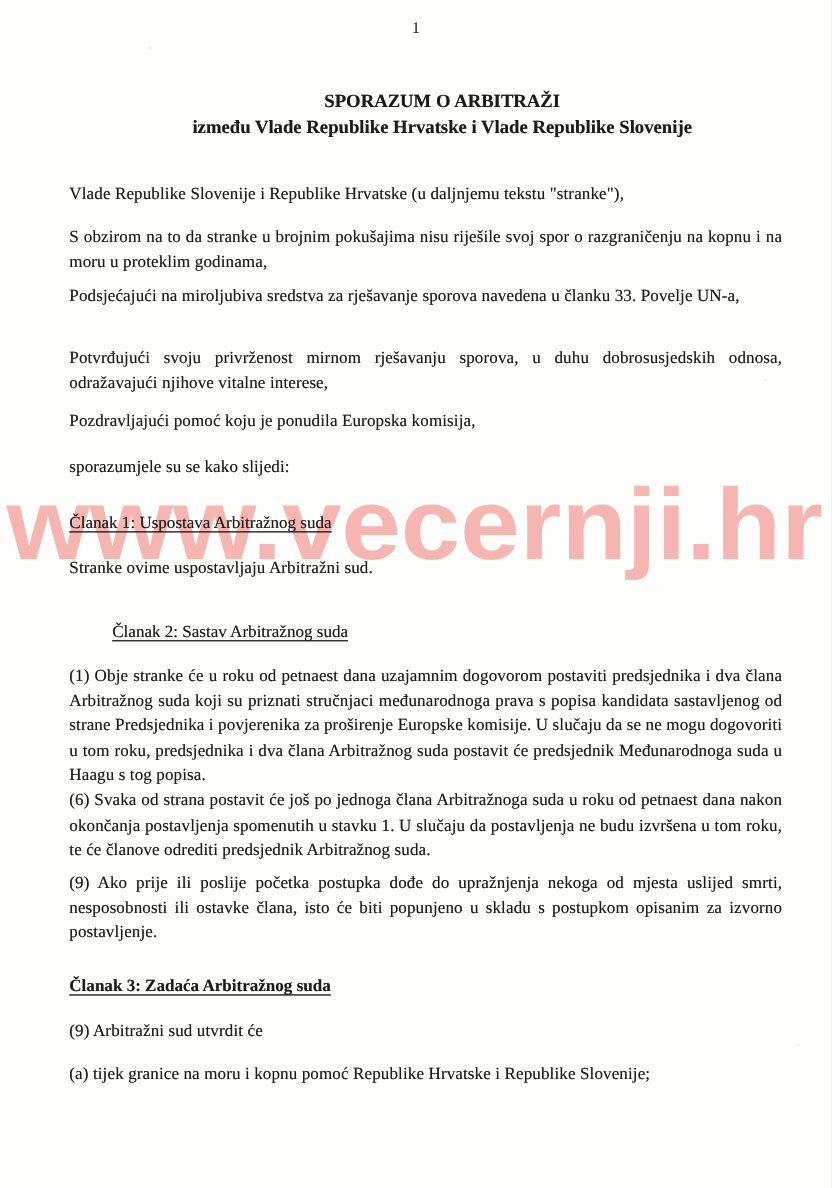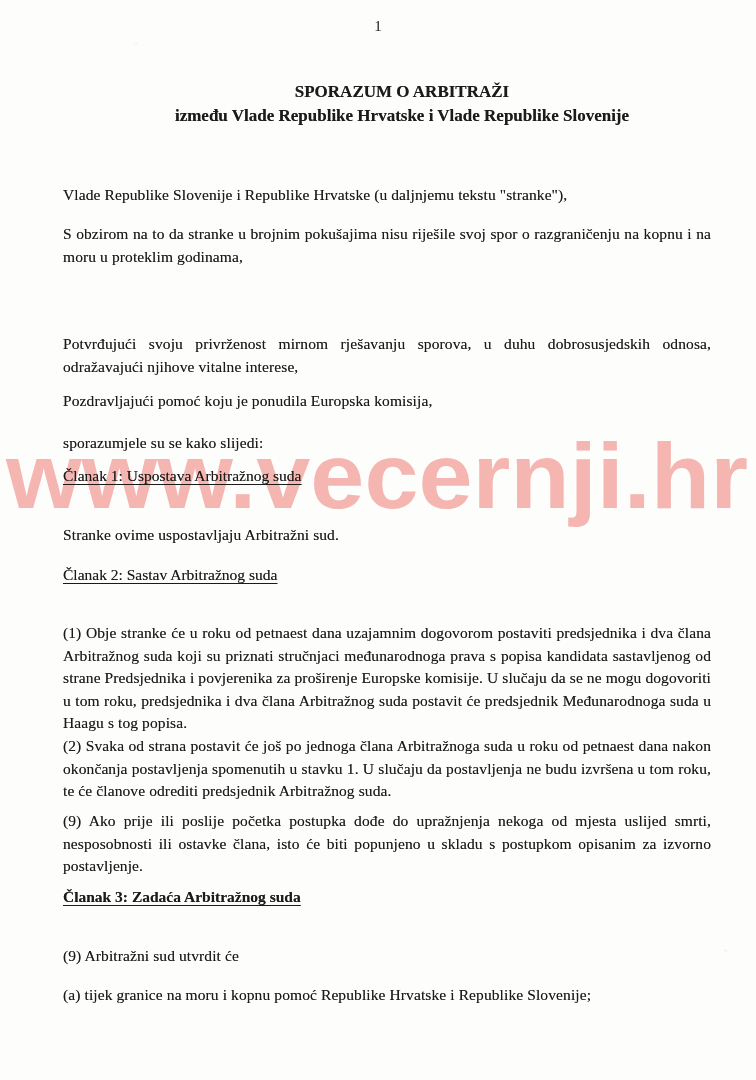--- a/index.html
+++ b/index.html
@@ -20,21 +20,20 @@
       radial-gradient(circle at 92% 32%, rgba(0,0,0,0.03) 0 1px, transparent 2px),
       radial-gradient(circle at 96% 88%, rgba(0,0,0,0.04) 0 1px, transparent 2px);
   }
   .abs{position:absolute;left:63px;width:648px;z-index:2;}
   .center{text-align:center;left:0;width:756px;}
   .body-text{
     font-size:15.5px;line-height:22.5px;
     text-align:justify;
     letter-spacing:.1px;
     text-shadow:0 0 .6px rgba(20,20,20,.55);
-    margin-top:18px;
   }
   .no-justify{text-align:left;}
   .doc-title{
     font-weight:bold;font-size:17px;line-height:23px;
     text-shadow:0 0 .6px rgba(20,20,20,.6);
     margin-left:24px;
   }
   .article-heading{
     font-size:15.5px;line-height:22px;
     text-decoration:underline;
@@ -47,21 +46,21 @@
   .t-title{top:80px;}
   .t-subtitle{top:104px;}
   .t-pre0{top:166px;}
   .t-pre1{top:205px;}
   .t-pre2{top:259px;}
   .t-pre3{top:315px;}
   .t-pre4{top:372px;font-family:Liberation Serif, serif;}
   .t-pre5{top:414px;}
   .t-a1h{top:465px;}
   .t-a1p0{top:506px;}
-  .t-a2h{top:564px;}
+  .t-a2h{top:564px;margin-left:39px;}
   .t-a2p0{top:604px;}
   .t-a2p1{top:717px;}
   .t-a2p2{top:792px;}
   .t-a3h{top:886px;font-weight:bold;}
   .t-a3p0{top:927px;}
   .t-a3p1{top:966px;}
   .t-a3p2{top:1004px;}
   .watermark{
     position:absolute;top:424px;left:0;width:756px;height:120px;
     z-index:1;pointer-events:none;
@@ -85,36 +84,37 @@
   <div class="abs center page-number t-pagenum">1</div>
 
   <div class="abs center doc-title t-title">SPORAZUM O ARBITRAŽI</div>
 
   <div class="abs center doc-title t-subtitle">između Vlade Republike Hrvatske i Vlade Republike Slovenije</div>
 
   <div class="abs body-text no-justify t-pre0">Vlade Republike Slovenije i Republike Hrvatske (u daljnjemu tekstu "stranke"),</div>
 
   <div class="abs body-text t-pre1">S obzirom na to da stranke u brojnim pokušajima nisu riješile svoj spor o razgraničenju na kopnu i na moru u proteklim godinama,</div>
 
+  <div class="abs body-text t-pre2">Podsjećajući na miroljubiva sredstva za rješavanje sporova navedena u članku 33. Povelje UN-a,</div>
 
   <div class="abs body-text t-pre3">Potvrđujući svoju privrženost mirnom rješavanju sporova, u duhu dobrosusjedskih odnosa, odražavajući njihove vitalne interese,</div>
 
   <div class="abs body-text no-justify t-pre4">Pozdravljajući pomoć koju je ponudila Europska komisija,</div>
 
   <div class="abs body-text no-justify t-pre5">sporazumjele su se kako slijedi:</div>
 
   <div class="abs article-heading t-a1h">Članak 1: Uspostava Arbitražnog suda</div>
 
   <div class="abs body-text no-justify t-a1p0">Stranke ovime uspostavljaju Arbitražni sud.</div>
 
   <div class="abs article-heading t-a2h">Članak 2: Sastav Arbitražnog suda</div>
 
   <div class="abs body-text t-a2p0">(1) Obje stranke će u roku od petnaest dana uzajamnim dogovorom postaviti predsjednika i dva člana Arbitražnog suda koji su priznati stručnjaci međunarodnoga prava s popisa kandidata sastavljenog od strane Predsjednika i povjerenika za proširenje Europske komisije. U slučaju da se ne mogu dogovoriti u tom roku, predsjednika i dva člana Arbitražnog suda postavit će predsjednik Međunarodnoga suda u Haagu s tog popisa.</div>
 
-  <div class="abs body-text t-a2p1">(2) Svaka od strana postavit će još po jednoga člana Arbitražnoga suda u roku od petnaest dana nakon okončanja postavljenja spomenutih u stavku 1. U slučaju da postavljenja ne budu izvršena u tom roku, te će članove odrediti predsjednik Arbitražnog suda.</div>
+  <div class="abs body-text t-a2p1">(6) Svaka od strana postavit će još po jednoga člana Arbitražnoga suda u roku od petnaest dana nakon okončanja postavljenja spomenutih u stavku 1. U slučaju da postavljenja ne budu izvršena u tom roku, te će članove odrediti predsjednik Arbitražnog suda.</div>
 
   <div class="abs body-text t-a2p2">(9) Ako prije ili poslije početka postupka dođe do upražnjenja nekoga od mjesta uslijed smrti, nesposobnosti ili ostavke člana, isto će biti popunjeno u skladu s postupkom opisanim za izvorno postavljenje.</div>
 
   <div class="abs article-heading t-a3h">Članak 3: Zadaća Arbitražnog suda</div>
 
   <div class="abs body-text no-justify t-a3p0">(9) Arbitražni sud utvrdit će</div>
 
   <div class="abs body-text no-justify t-a3p1">(a) tijek granice na moru i kopnu pomoć Republike Hrvatske i Republike Slovenije;</div>
 
 

